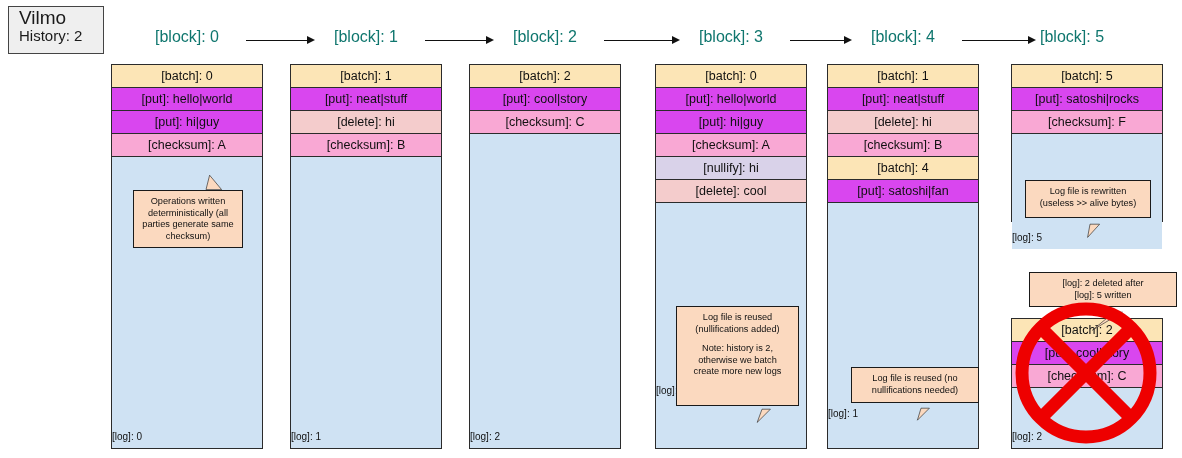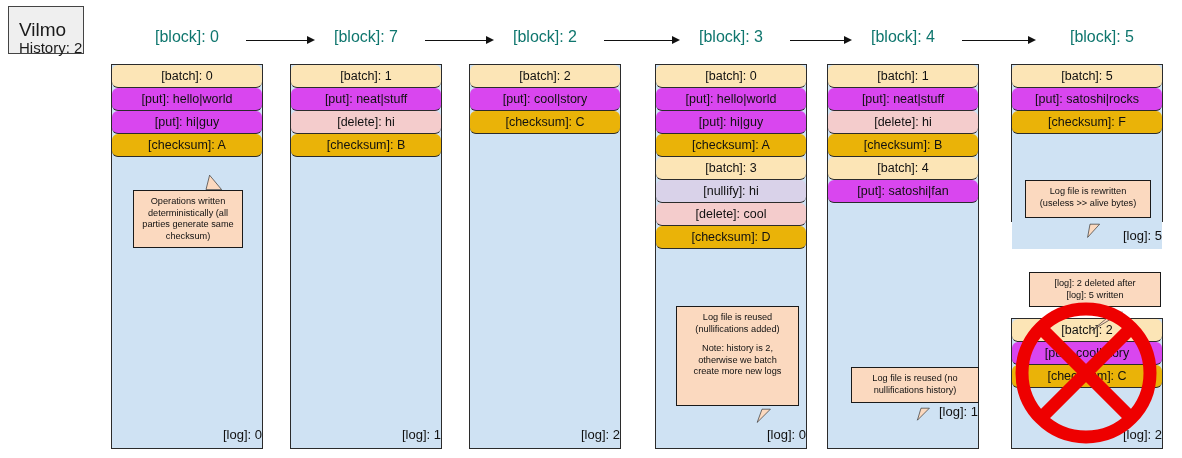--- a/index.html
+++ b/index.html
@@ -6,24 +6,24 @@
   body{
     width:1182px;height:458px;
     background:#ffffff;
     font-family:"Liberation Sans", sans-serif;
     color:#111111;
     position:relative;
     overflow:hidden;
   }
   
   #vilmo-badge{
-    position:absolute;left:8px;top:6px;width:76px;height:48px;
+    position:absolute;left:8px;top:6px;width:96px;height:48px;
     background:#efefef;border:1px solid #444;
     box-sizing:border-box;
-    padding:12px 0 0 10px;
+    padding:0 0 0 10px;
   }
   #vilmo-badge .v-title{font-size:19px;line-height:22px;color:#1a1a1a;}
   #vilmo-badge .v-sub{font-size:15px;line-height:13px;color:#1a1a1a;}
 
   
   .block-head{
     position:absolute;top:26px;height:22px;
     display:flex;align-items:center;
   }
   .block-head .bh-label{
@@ -49,32 +49,31 @@
   }
   .row{
     height:23px;line-height:22px;
     border-bottom:1px solid #2b2b2b;
     text-align:center;
     font-size:12.5px;
     color:#111;
     box-sizing:border-box;
     white-space:nowrap;
     overflow:hidden;
-    border-radius:6px;
   }
   .row.batch{background:#fce5b6;}
-  .row.checksum{background:#eab308;}
+  .row.checksum{background:#f9a8d4;}
   .row.put{background:#d946ef;}
   .row.delete{background:#f4cccc;}
   .row.nullify{background:#d9d2e9;}
 
   .logfill{position:relative;background:#cfe2f3;}
   .logname{
     position:absolute;left:0;right:0;bottom:6px;
-    text-align:right;font-size:13px;color:#111;
+    text-align:left;font-size:10px;color:#111;
   }
 
   
   .callout{
     position:absolute;
     background:#fbd9bf;
     border:1px solid #1a1a1a;
     box-sizing:border-box;
     font-size:9.2px;
     line-height:11.6px;
@@ -103,21 +102,21 @@
 
 <div id="headers-layer">
     <div class="block-head" style="left: 140px; width: 94px; justify-content: center;">
       <span class="bh-label">[block]: 0</span>
     </div>
     <div class="arrow" style="left: 246px; width: 69px;">
       <span class="shaft" style="width:61px"></span>
       <span class="head" style="left:61px"></span>
     </div>
     <div class="block-head" style="left: 319px; width: 94px; justify-content: center;">
-      <span class="bh-label">[block]: 7</span>
+      <span class="bh-label">[block]: 1</span>
     </div>
     <div class="arrow" style="left: 425px; width: 69px;">
       <span class="shaft" style="width:61px"></span>
       <span class="head" style="left:61px"></span>
     </div>
     <div class="block-head" style="left: 498px; width: 94px; justify-content: center;">
       <span class="bh-label">[block]: 2</span>
     </div>
     <div class="arrow" style="left: 604px; width: 76px;">
       <span class="shaft" style="width:68px"></span>
@@ -130,21 +129,21 @@
       <span class="shaft" style="width:54px"></span>
       <span class="head" style="left:54px"></span>
     </div>
     <div class="block-head" style="left: 856px; width: 94px; justify-content: center;">
       <span class="bh-label">[block]: 4</span>
     </div>
     <div class="arrow" style="left: 962px; width: 74px;">
       <span class="shaft" style="width:66px"></span>
       <span class="head" style="left:66px"></span>
     </div>
-    <div class="block-head" style="left: 1040px; width: 94px; justify-content: flex-end;">
+    <div class="block-head" style="left: 1040px; width: 94px; justify-content: flex-start;">
       <span class="bh-label">[block]: 5</span>
     </div>
   </div>
 
 <div id="columns-layer">
     <div class="logbox" style="position: absolute; left: 111px; top: 64px; width: 152px; height: 385px;">
       <div class="row batch">[batch]: 0</div>
       <div class="row put">[put]: hello|world</div>
       <div class="row put">[put]: hi|guy</div>
       <div class="row checksum">[checksum]: A</div>
@@ -178,24 +177,22 @@
       <div class="row checksum">[checksum]: C</div>
       <div class="logfill" style="height: 314px;">
         <div class="logname">[log]: 2</div>
       </div>
     </div>
     <div class="logbox" style="position: absolute; left: 655px; top: 64px; width: 152px; height: 385px;">
       <div class="row batch">[batch]: 0</div>
       <div class="row put">[put]: hello|world</div>
       <div class="row put">[put]: hi|guy</div>
       <div class="row checksum">[checksum]: A</div>
-      <div class="row batch">[batch]: 3</div>
       <div class="row nullify">[nullify]: hi</div>
       <div class="row delete">[delete]: cool</div>
-      <div class="row checksum">[checksum]: D</div>
       <div class="logfill" style="height: 199px;">
         <div class="logname">[log]: 0</div>
       </div>
     </div>
     <div class="callout" style="left: 676px; top: 306px; width: 123px; min-height: 100px;">
       <span class="cl-line">Log file is reused</span>
       <span class="cl-line">(nullifications added)</span>
       <span class="cl-gap"></span>
       <span class="cl-line">Note: history is 2,</span>
       <span class="cl-line">otherwise we batch</span>
@@ -212,21 +209,21 @@
       <div class="row delete">[delete]: hi</div>
       <div class="row checksum">[checksum]: B</div>
       <div class="row batch">[batch]: 4</div>
       <div class="row put">[put]: satoshi|fan</div>
       <div class="logfill" style="height: 222px;">
         <div class="logname">[log]: 1</div>
       </div>
     </div>
     <div class="callout" style="left: 851px; top: 367px; width: 128px; min-height: 36px;">
       <span class="cl-line">Log file is reused (no</span>
-      <span class="cl-line">nullifications history)</span>
+      <span class="cl-line">nullifications needed)</span>
     </div>
     <div class="tail" style="left: 897px; top: 399px;">
       <svg width="60" height="40" viewBox="-40 -4 100 44">
         <polygon points="0,0 14,0 -6,20" fill="#fbd9bf" stroke="#1a1a1a" stroke-width="1"></polygon>
       </svg>
     </div>
     <div class="logbox" style="position: absolute; left: 1011px; top: 64px; width: 152px; height: 158px;">
       <div class="row batch">[batch]: 5</div>
       <div class="row put">[put]: satoshi|rocks</div>
       <div class="row checksum">[checksum]: F</div>
@@ -244,21 +241,21 @@
     </div>
     <div class="callout" style="left: 1025px; top: 180px; width: 126px; min-height: 38px;">
       <span class="cl-line">Log file is rewritten</span>
       <span class="cl-line">(useless &gt;&gt; alive bytes)</span>
     </div>
     <div class="tail" style="left: 1066px; top: 215px;">
       <svg width="60" height="40" viewBox="-40 -4 100 44">
         <polygon points="0,0 16,0 -4,22" fill="#fbd9bf" stroke="#1a1a1a" stroke-width="1"></polygon>
       </svg>
     </div>
-    <div class="callout" style="left: 1029px; top: 272px; width: 132px; min-height: 34px;">
+    <div class="callout" style="left: 1029px; top: 272px; width: 148px; min-height: 34px;">
       <span class="cl-line">[log]: 2 deleted after</span>
       <span class="cl-line">[log]: 5 written</span>
     </div>
     <div class="tail" style="left: 1090px; top: 303px;">
       <svg width="60" height="40" viewBox="-40 -4 100 44">
         <polygon points="0,0 14,0 -36,30" fill="#fbd9bf" stroke="#1a1a1a" stroke-width="1"></polygon>
       </svg>
     </div>
   </div>
 

